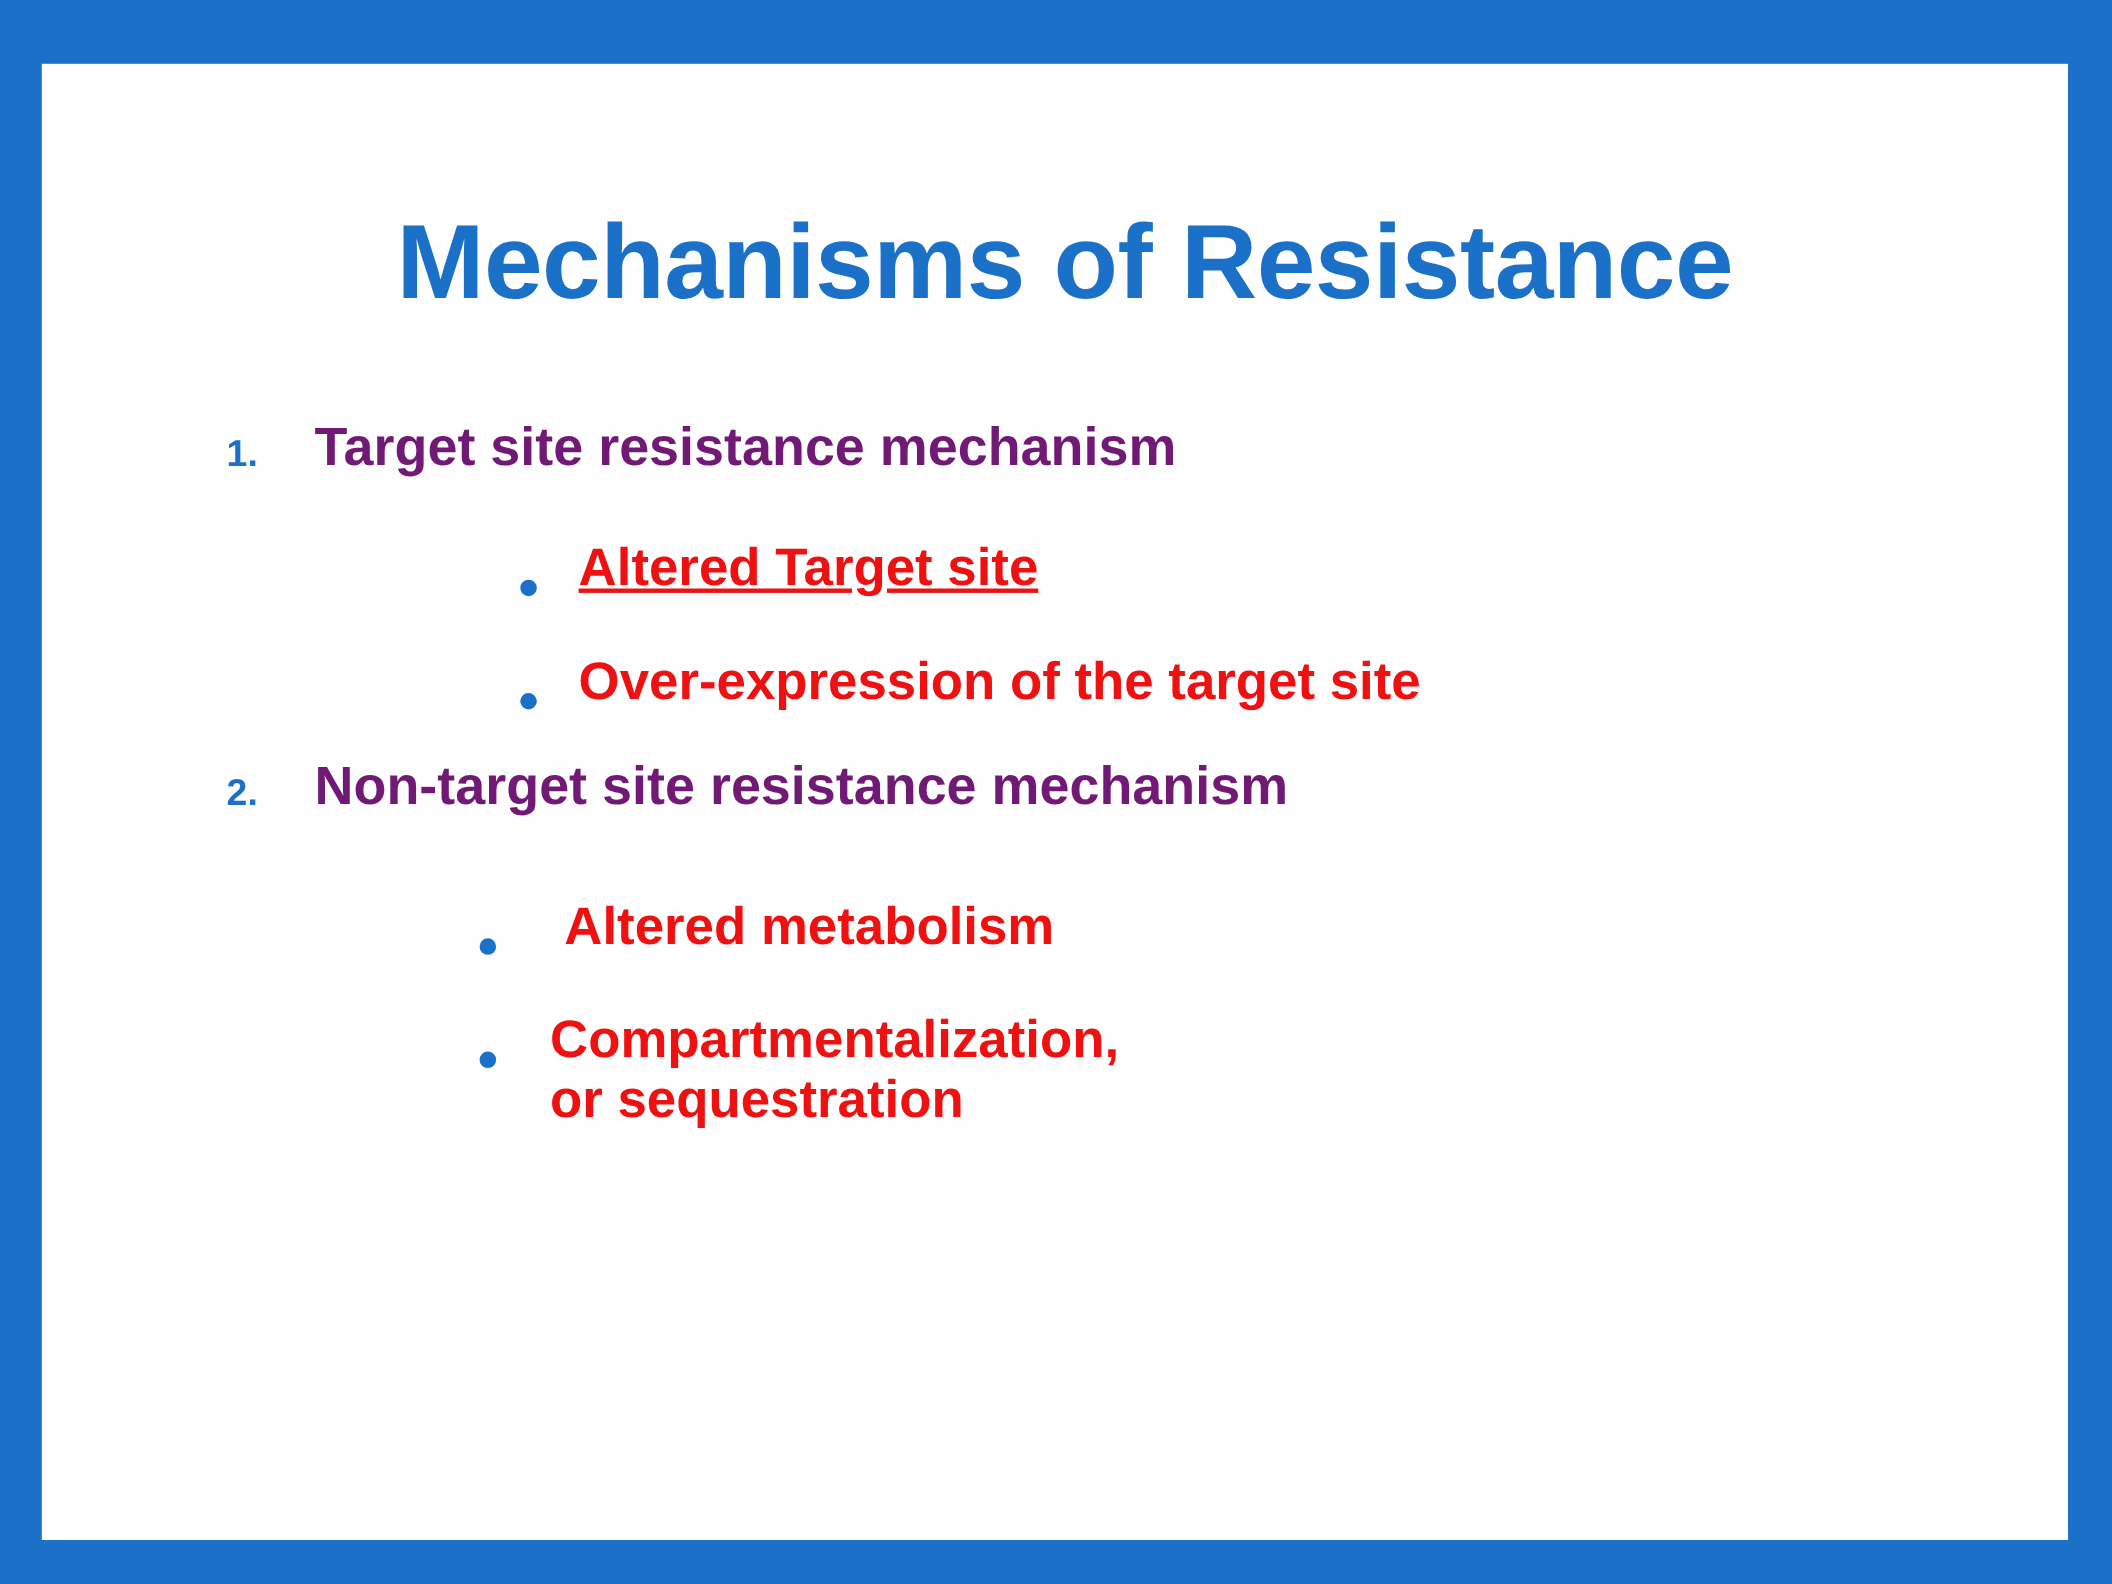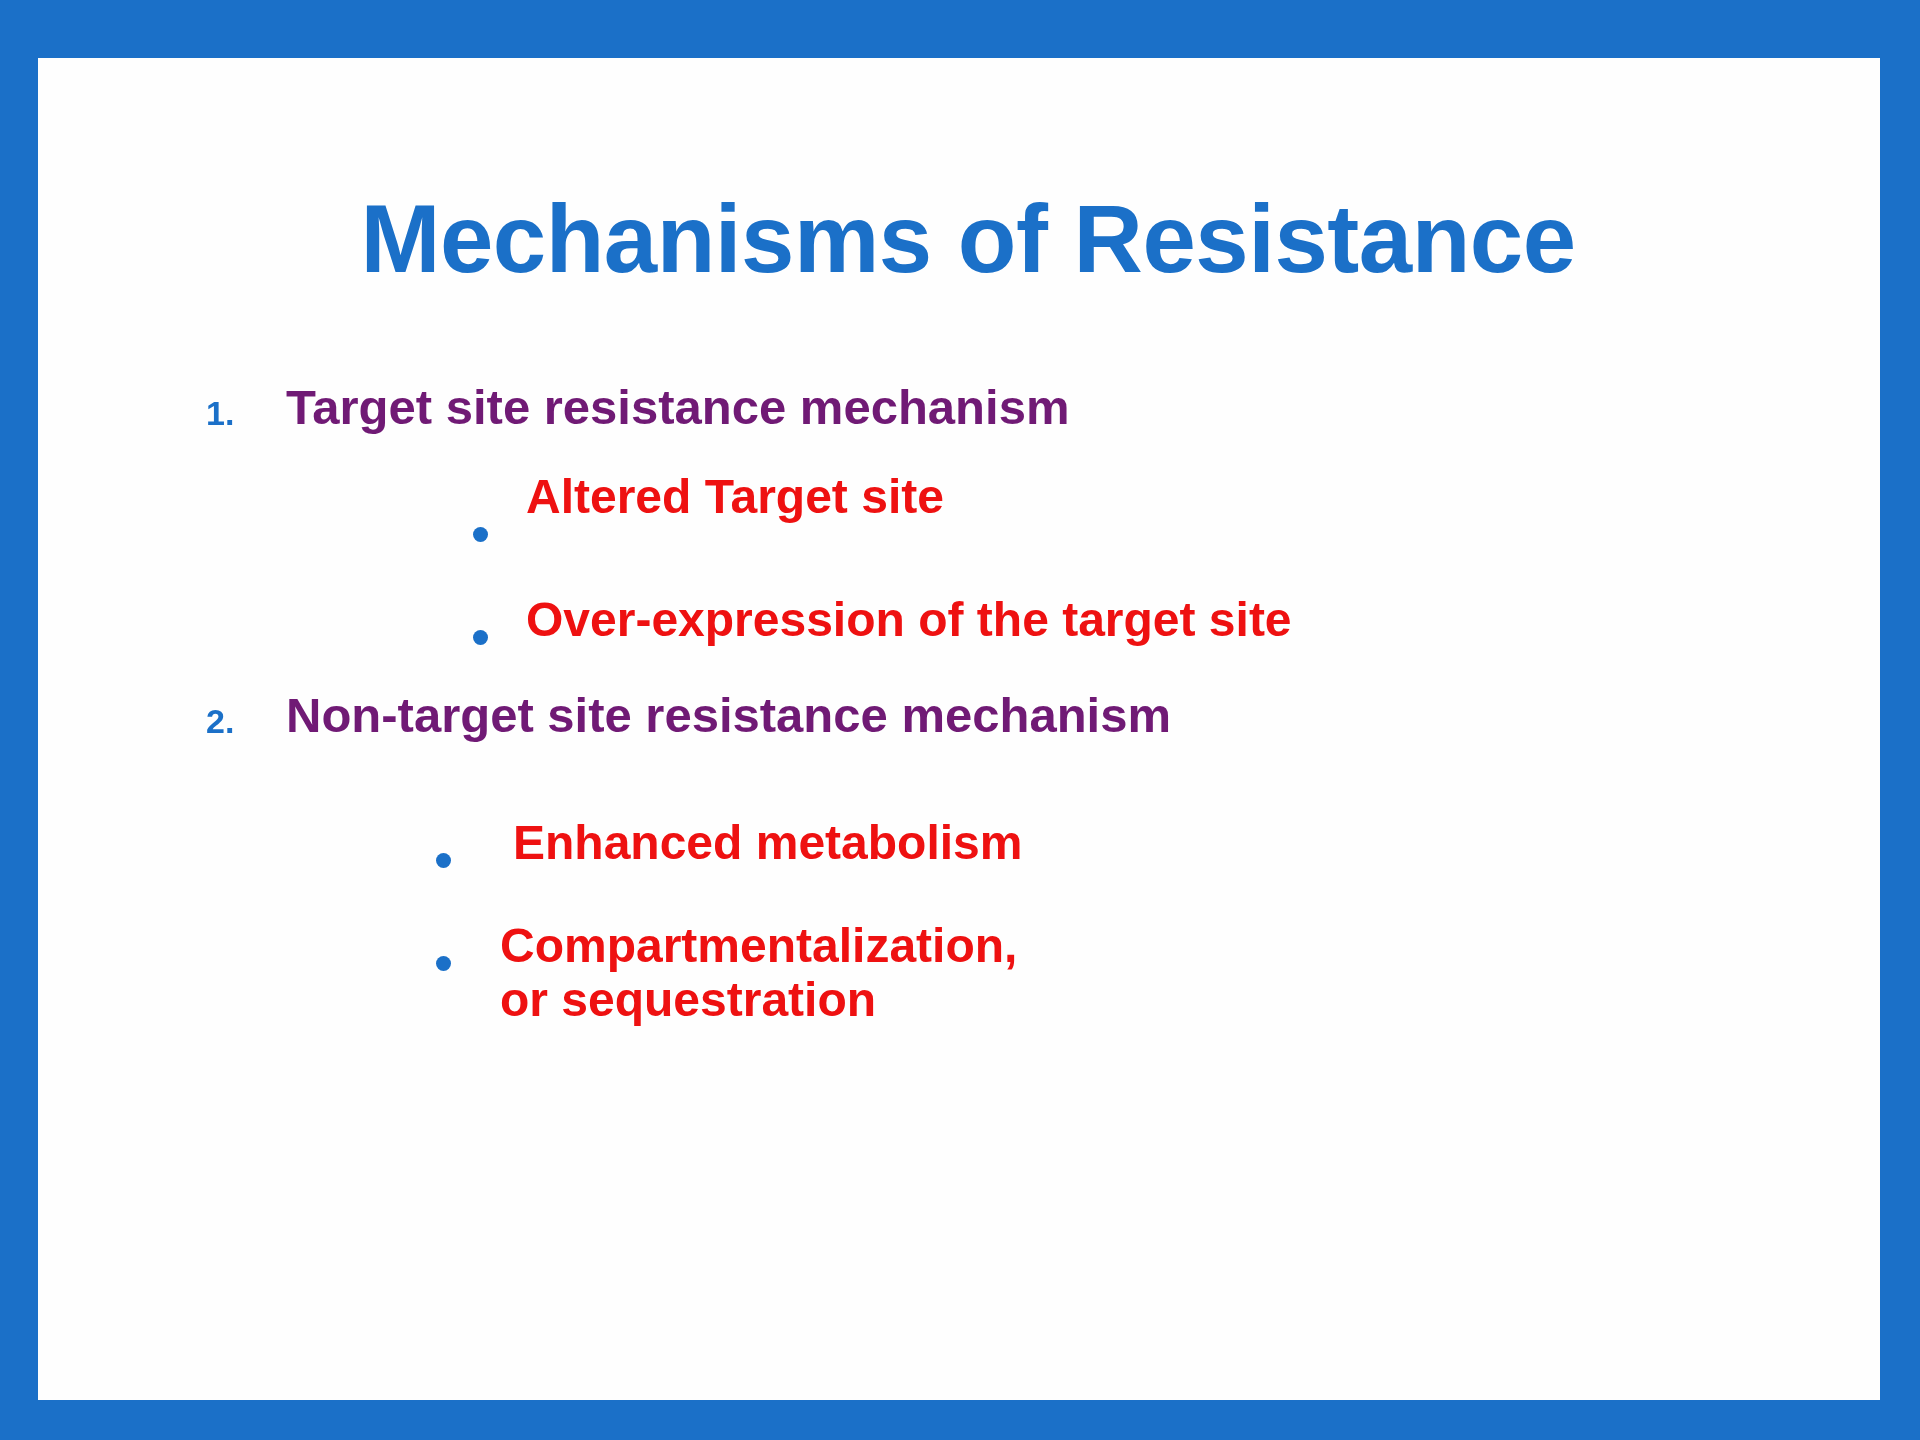--- a/index.html
+++ b/index.html
@@ -87,21 +87,21 @@
     color: #EE1111;
     line-height: 1.12;
     white-space: pre-line;
   }
 
   
   .grp1-heading      { position: absolute; left: 248px;  top: 322px; }
   .grp1-number       { position: absolute; left: 168px;  top: 338px; }
 
   .grp1-b1-dot       { left: 435px;  top: 469px; }
-  .grp1-b1-text      { position: absolute; left: 488px;  top: 412px; }
+  .grp1-b1-text      { position: absolute; left: 488px;  top: 432px; text-decoration: underline; }
 
   .grp1-b2-dot       { left: 435px;  top: 572px; }
   .grp1-b2-text      { position: absolute; left: 488px;  top: 535px; }
 
   .grp2-heading      { position: absolute; left: 248px;  top: 630px; }
   .grp2-number       { position: absolute; left: 168px;  top: 646px; }
 
   .grp2-b1-dot       { left: 398px;  top: 795px; }
   .grp2-b1-text      { position: absolute; left: 475px;  top: 758px; }
 
@@ -136,21 +136,21 @@
       <span class="sub-text grp1-b1-text">Altered Target site</span>
 
       <span class="bullet-dot grp1-b2-dot"></span>
       <span class="sub-text grp1-b2-text">Over-expression of the target site</span>
 
       <span class="item-number grp2-number">2.</span>
 
       <span class="item-heading grp2-heading" style="margin-left:0">Non-target site resistance mechanism</span>
 
       <span class="bullet-dot grp2-b1-dot"></span>
-      <span class="sub-text grp2-b1-text">Enhanced metabolism</span>
+      <span class="sub-text grp2-b1-text">Altered metabolism</span>
 
       <span class="bullet-dot grp2-b2-dot"></span>
       <span class="sub-text grp2-b2-text">Compartmentalization,
 or sequestration</span>
 
     </div>
   </div>
 </div>
 
 </body></html>

